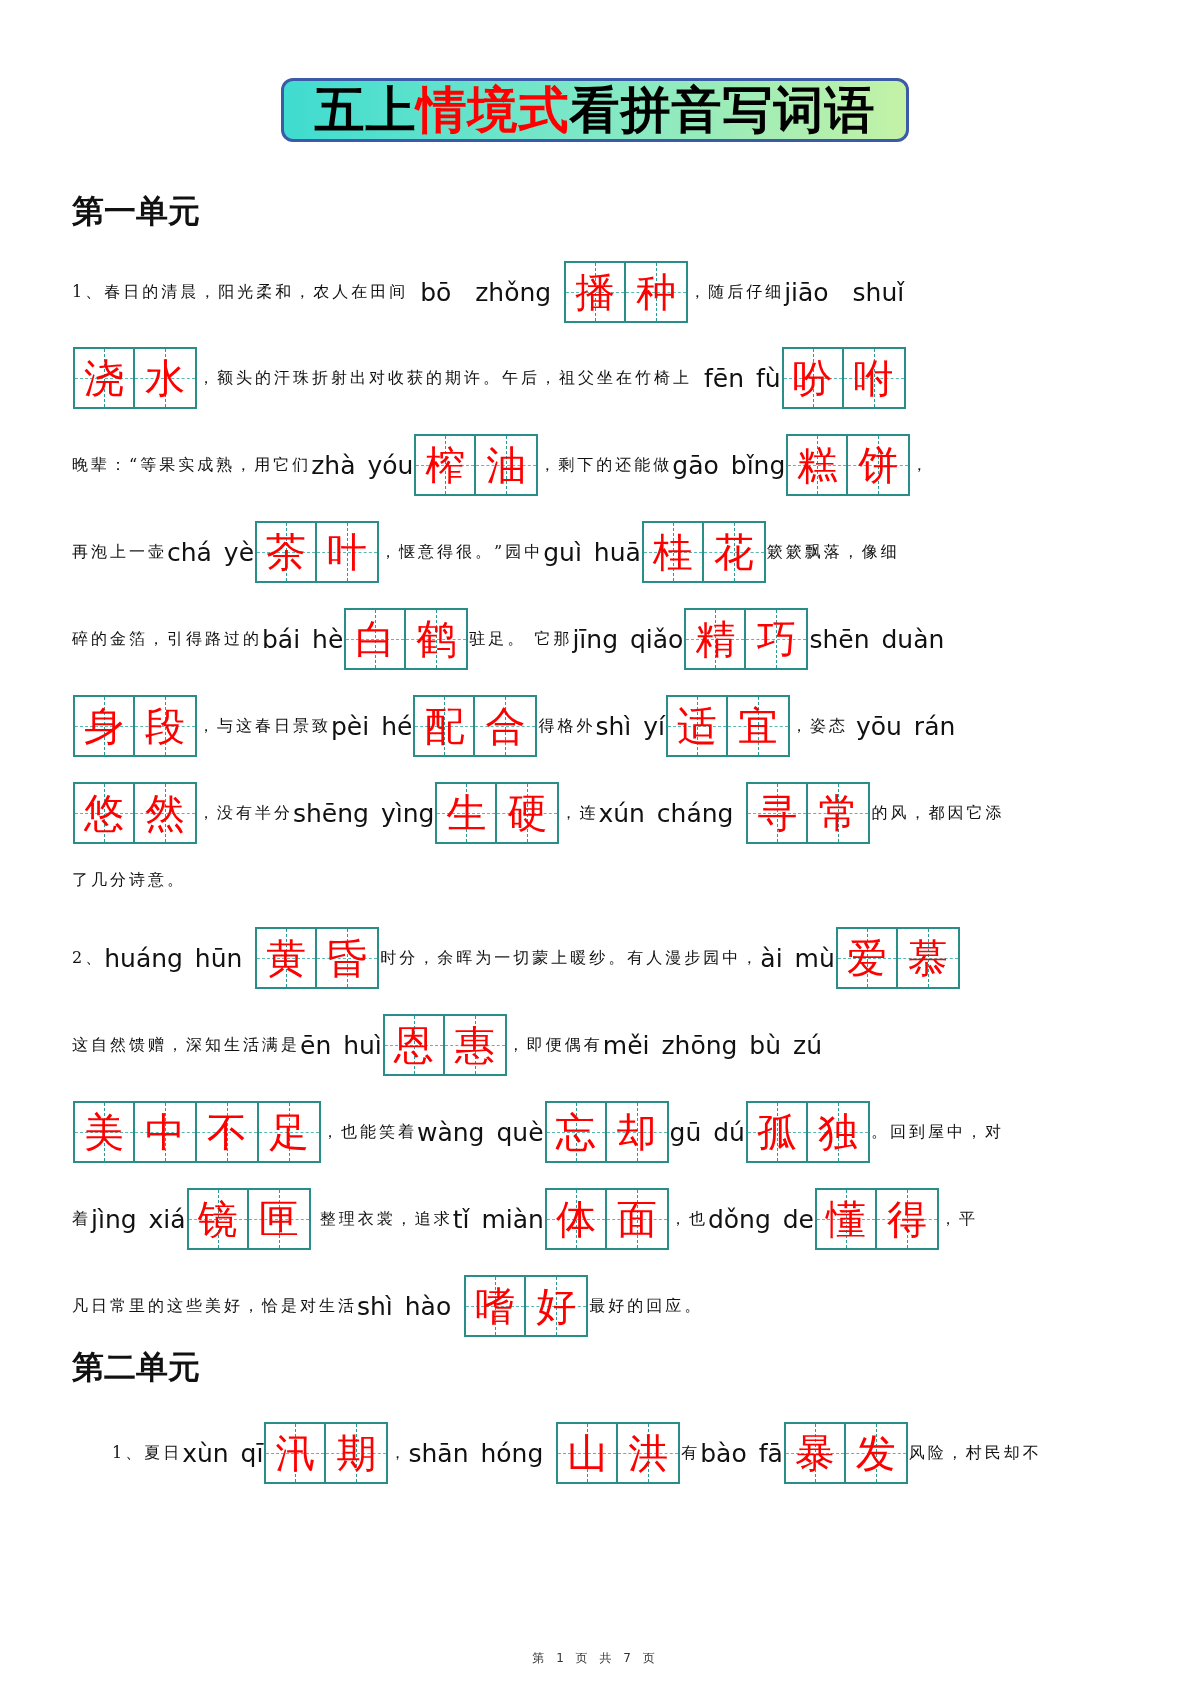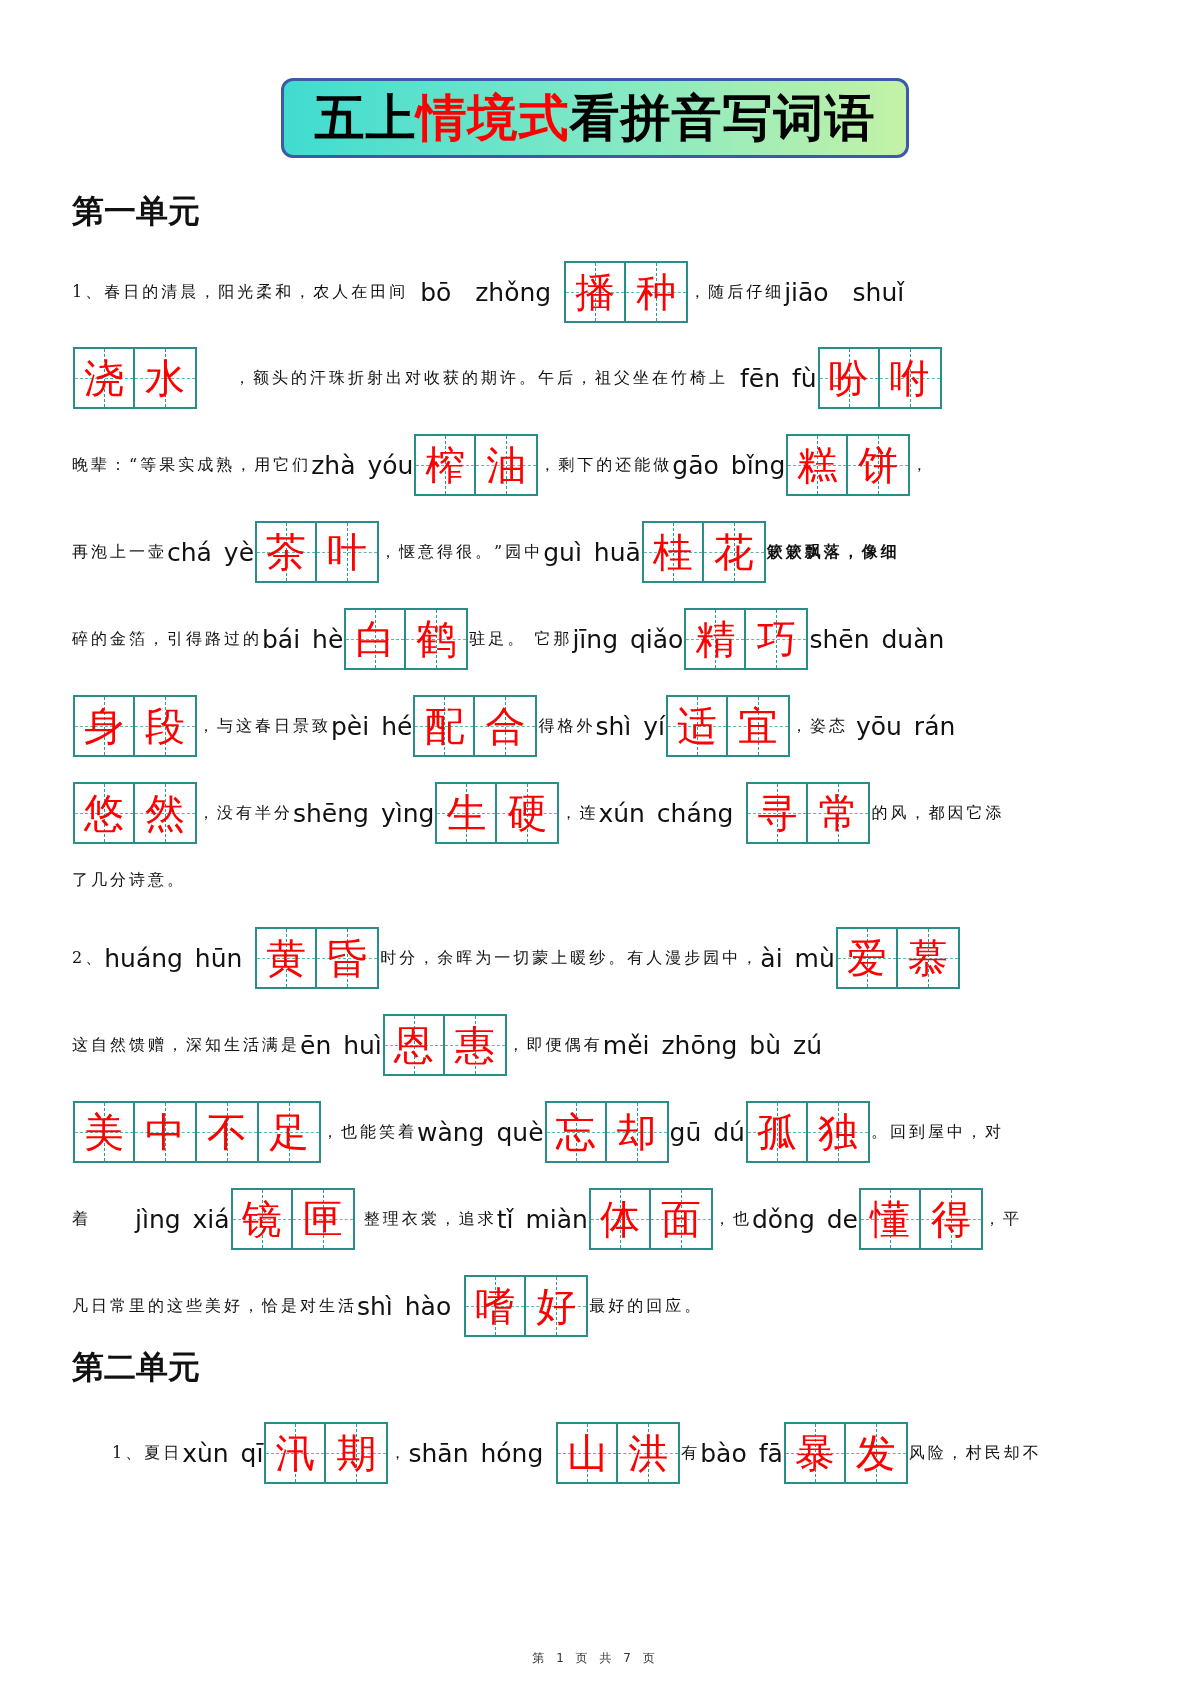--- a/index.html
+++ b/index.html
@@ -1,19 +1,19 @@
 <!DOCTYPE html>
 <html><head>
 <meta charset="utf-8">
 <style>
   html, body { margin: 0; padding: 0; background: #ffffff; }
   body { width: 1191px; height: 1684px; position: relative; overflow: hidden;
          font-family: "DejaVu Sans", "Liberation Sans", sans-serif; color: #111; }
   .title-box {
-    position: absolute; left: 281px; top: 78px; width: 628px; height: 80px;
+    position: absolute; left: 281px; top: 78px; width: 628px; height: 64px;
     border: 3px solid #3d5aa8; border-radius: 12px; box-sizing: border-box;
     background: linear-gradient(90deg, #3fdcd0 0%, #7fe8c6 50%, #c4f2a6 100%);
     display: flex; align-items: center; justify-content: center;
   }
   .title-text { font-size: 50px; font-weight: bold; letter-spacing: 1px; color: #000;
                 font-family: "DejaVu Serif", "Liberation Serif", serif; }
   .title-text .red { color: #ff0000; }
   .unit-heading { position: absolute; left: 72px; font-size: 32px; font-weight: bold; color: #111; }
   .line { position: absolute; left: 72px; height: 64px; display: flex; align-items: center;
           white-space: nowrap; }
@@ -61,21 +61,21 @@
     </div>
     <div class="line" style="top: 346px;">
       <span class="word-box">
         <span class="cell">
           <span>浇</span>
         </span>
         <span class="cell">
           <span>水</span>
         </span>
       </span>
-      <span class="seg-text" style="white-space: pre; padding-left: 36px;">，额头的汗珠折射出对收获的期许。午后，祖父坐在竹椅上</span>
+      <span class="seg-text" style="white-space: pre;">，额头的汗珠折射出对收获的期许。午后，祖父坐在竹椅上</span>
       <span class="seg-pinyin" style="white-space: pre;"> fēn fù</span>
       <span class="word-box">
         <span class="cell">
           <span>吩</span>
         </span>
         <span class="cell">
           <span>咐</span>
         </span>
       </span>
     </div>
@@ -116,21 +116,21 @@
       <span class="seg-text" style="white-space: pre;">，惬意得很。”园中</span>
       <span class="seg-pinyin" style="white-space: pre;">guì huā</span>
       <span class="word-box">
         <span class="cell">
           <span>桂</span>
         </span>
         <span class="cell">
           <span>花</span>
         </span>
       </span>
-      <span class="seg-text" style="white-space: pre; font-weight: bold;">簌簌飘落，像细</span>
+      <span class="seg-text" style="white-space: pre;">簌簌飘落，像细</span>
     </div>
     <div class="line" style="top: 607px;">
       <span class="seg-text" style="white-space: pre;">碎的金箔，引得路过的</span>
       <span class="seg-pinyin" style="white-space: pre;">bái hè</span>
       <span class="word-box">
         <span class="cell">
           <span>白</span>
         </span>
         <span class="cell">
           <span>鹤</span>
@@ -281,21 +281,21 @@
           <span>孤</span>
         </span>
         <span class="cell">
           <span>独</span>
         </span>
       </span>
       <span class="seg-text" style="white-space: pre;">。回到屋中，对</span>
     </div>
     <div class="line" style="top: 1187px;">
       <span class="seg-text" style="white-space: pre;">着</span>
-      <span class="seg-pinyin" style="white-space: pre; margin-left: 44px;">jìng xiá</span>
+      <span class="seg-pinyin" style="white-space: pre;">jìng xiá</span>
       <span class="word-box">
         <span class="cell">
           <span>镜</span>
         </span>
         <span class="cell">
           <span>匣</span>
         </span>
       </span>
       <span class="seg-text" style="white-space: pre;"> 整理衣裳，追求</span>
       <span class="seg-pinyin" style="white-space: pre;">tǐ miàn</span>

